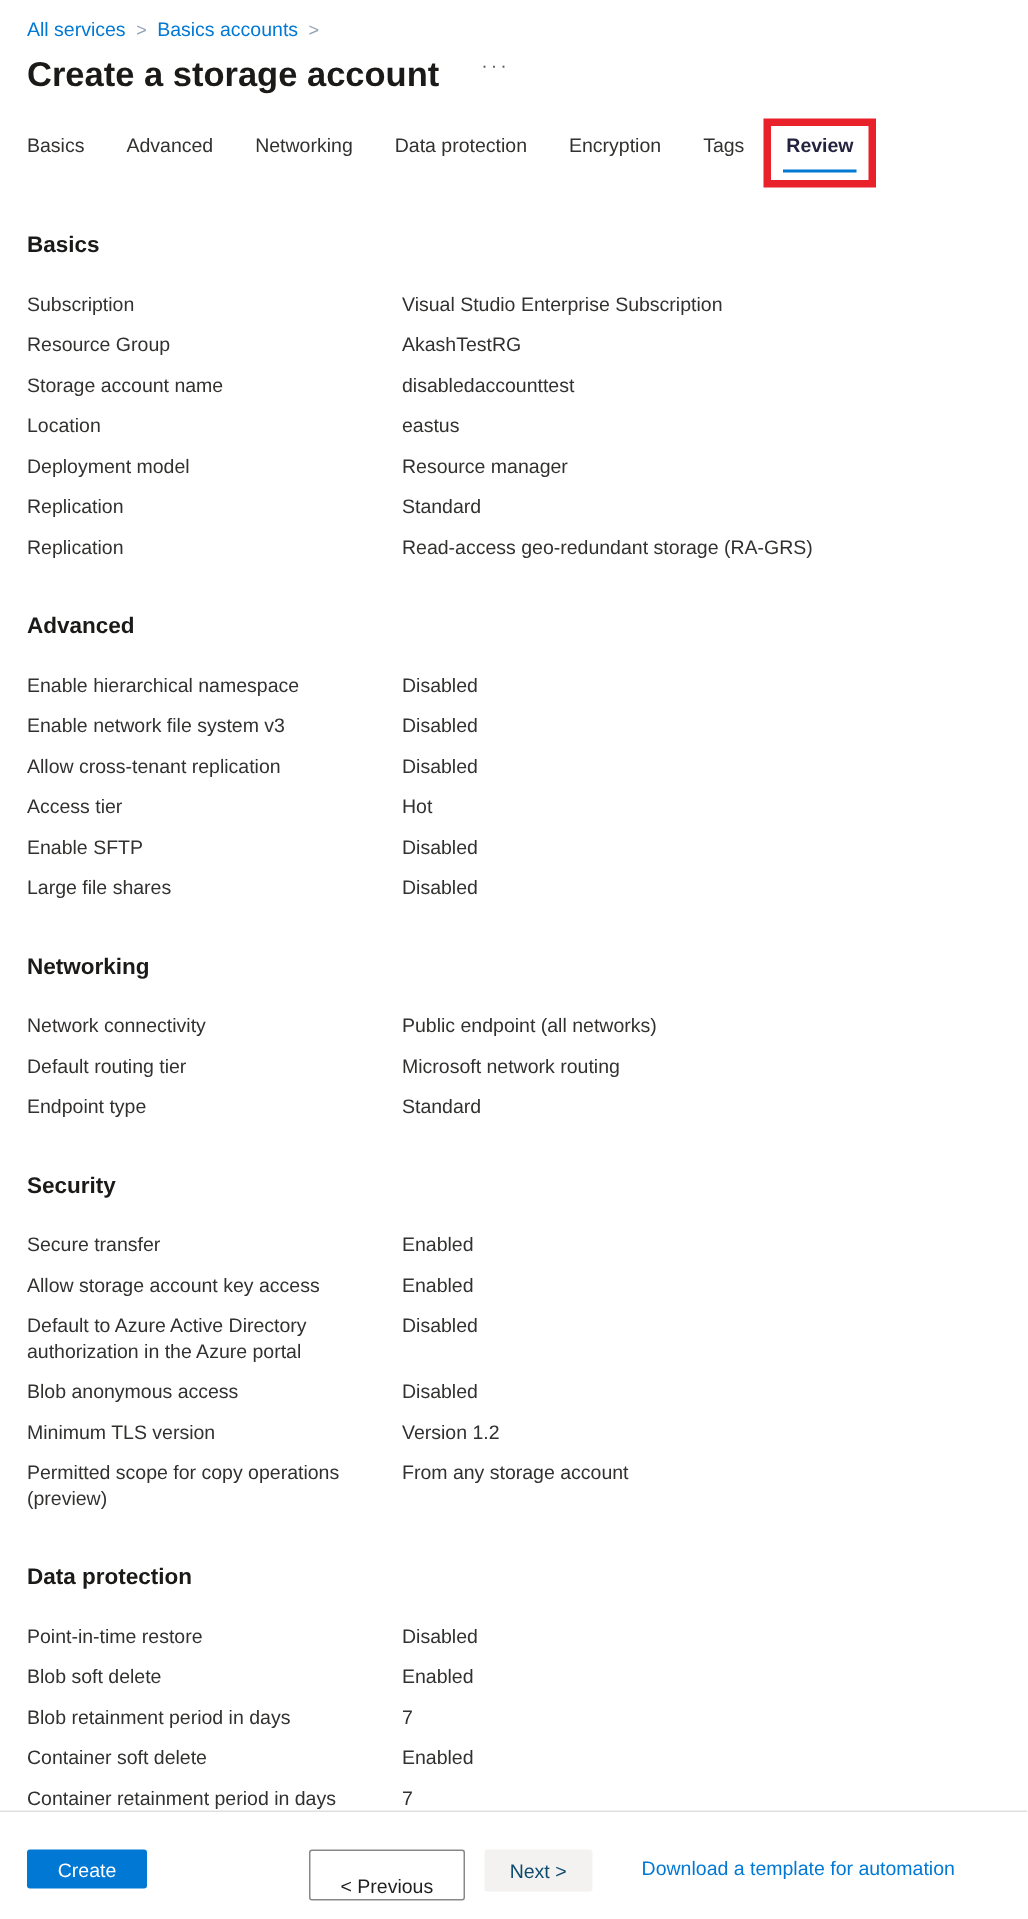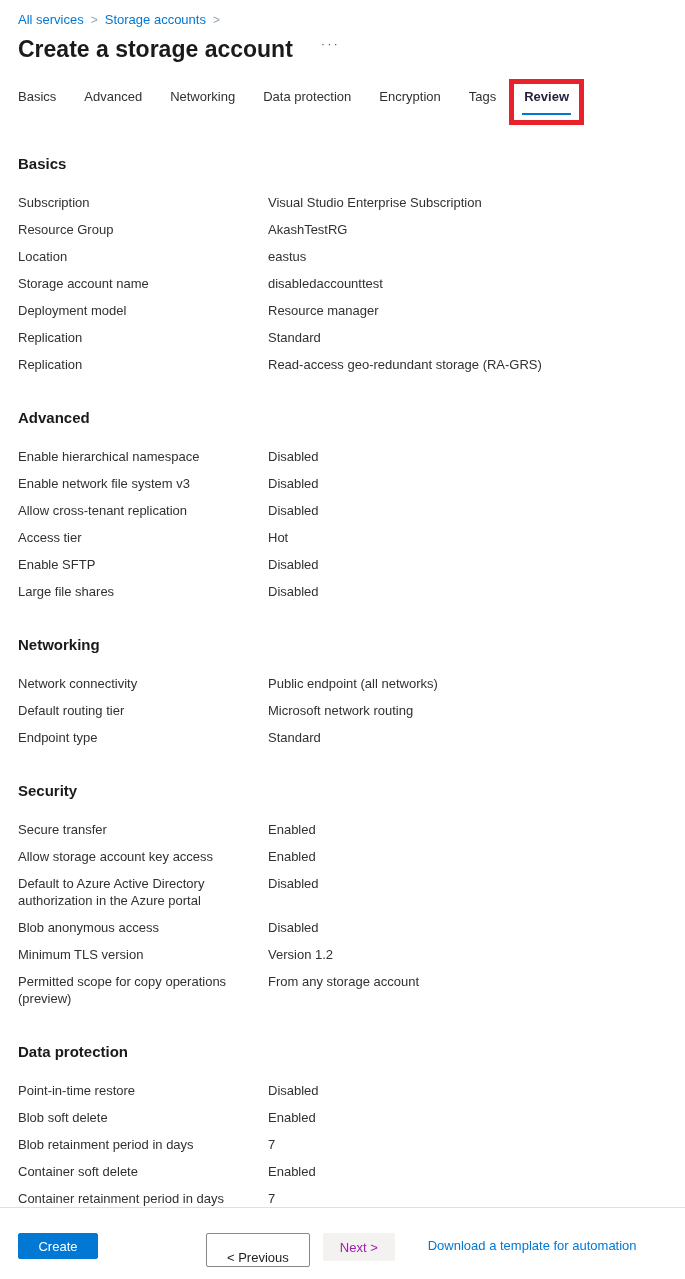--- a/index.html
+++ b/index.html
@@ -55,30 +55,30 @@
   .btn-create {
     width: 80px; height: 26px; background: #0078d4; color: #ffffff;
     border: 1px solid #0078d4;
   }
   .btn-previous {
     margin-left: 108px; height: 28px; padding: 16px 20px; background: #ffffff;
     color: #201f1e; border: 1px solid #8a8886;
   }
   .btn-next {
     margin-left: 13px; height: 28px; padding: 0 16px; background: #f3f2f1;
-    color: #a21caf; border: 1px solid #f3f2f1; cursor: default;
+    color: #0c4a6e; border: 1px solid #f3f2f1; cursor: default;
   }
   .download-link { margin-left: 33px; margin-top: 5px; font-size: 13px; color: #0078d4; text-decoration: none; cursor: pointer; display: inline-block; }
 </style>
 </head>
 <body>
 
 <div class="page">
 
-  <nav class="breadcrumb" id="breadcrumb"><a class="crumb">All services</a><span class="sep">&gt;</span><a class="crumb">Storage accounts</a><span class="sep">&gt;</span></nav>
+  <nav class="breadcrumb" id="breadcrumb"><a class="crumb">All services</a><span class="sep">&gt;</span><a class="crumb">Basics accounts</a><span class="sep">&gt;</span></nav>
 
   <div class="title-row">
     <h1 class="page-title">Create a storage account</h1>
     <span class="more-btn">···</span>
   </div>
 
   <div class="tabs" id="tabs">
       <div class="tab"><span class="tab-label">Basics</span></div>
       <div class="tab"><span class="tab-label">Advanced</span></div>
       <div class="tab"><span class="tab-label">Networking</span></div>
@@ -93,26 +93,26 @@
         <h2 class="section-heading">Basics</h2>
         <div class="row">
           <div class="row-label">Subscription</div>
           <div class="row-value">Visual Studio Enterprise Subscription</div>
         </div>
         <div class="row">
           <div class="row-label">Resource Group</div>
           <div class="row-value">AkashTestRG</div>
         </div>
         <div class="row">
+          <div class="row-label">Storage account name</div>
+          <div class="row-value">disabledaccounttest</div>
+        </div>
+        <div class="row">
           <div class="row-label">Location</div>
           <div class="row-value">eastus</div>
-        </div>
-        <div class="row">
-          <div class="row-label">Storage account name</div>
-          <div class="row-value">disabledaccounttest</div>
         </div>
         <div class="row">
           <div class="row-label">Deployment model</div>
           <div class="row-value">Resource manager</div>
         </div>
         <div class="row">
           <div class="row-label">Replication</div>
           <div class="row-value">Standard</div>
         </div>
         <div class="row">

